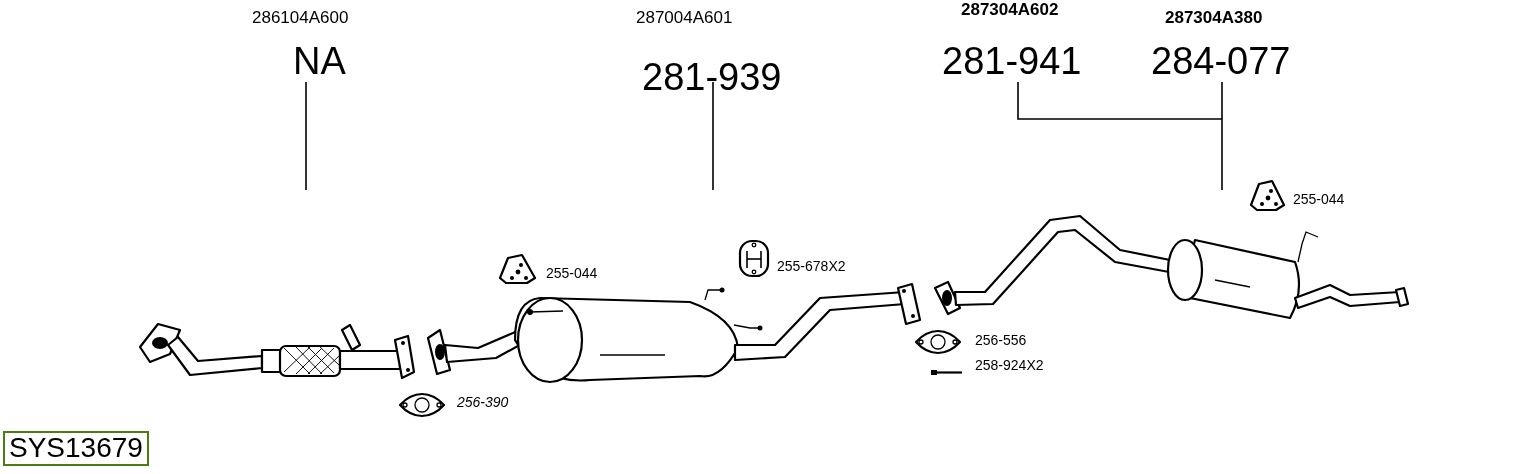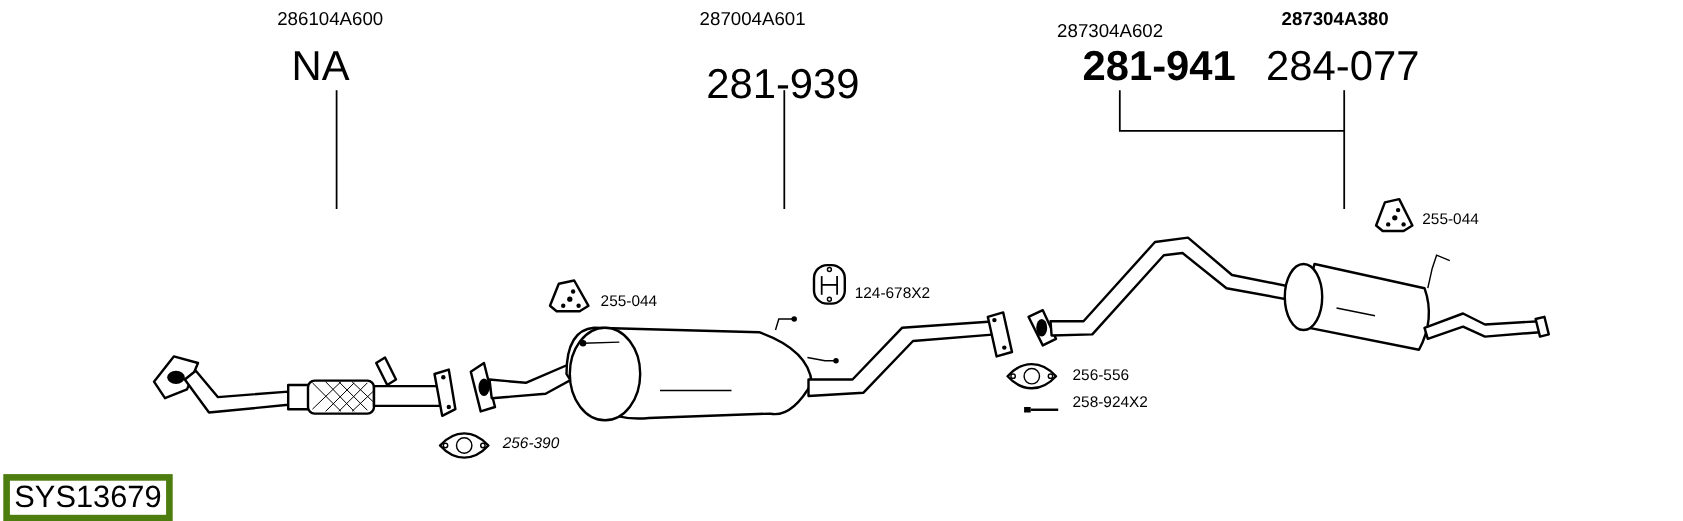--- a/index.html
+++ b/index.html
@@ -2,41 +2,41 @@
 <html><head>
   <meta charset="utf-8">
   <style>
     html, body { margin: 0; padding: 0; background: #ffffff; }
     body { width: 1530px; height: 474px; position: relative; overflow: hidden;
            font-family: "Liberation Sans", "DejaVu Sans", sans-serif; color: #000; }
     .abs { position: absolute; white-space: nowrap; }
     .oem { font-size: 17px; text-align: center; }
     .big { font-size: 38px; line-height: 1; }
     .lbl { font-size: 14px; line-height: 1; }
-    .sys { font-size: 28px; line-height: 1; border: 6px solid #4d7c0f; padding: 1px 4px 2px 4px; }
+    .sys { font-size: 28px; line-height: 1; border: 2px solid #4d7c0f; padding: 1px 4px 2px 4px; }
     svg.draw { position: absolute; left: 0; top: 0; }
     .ln { stroke: #000; stroke-width: 1.6; fill: none; }
     .pipe { stroke: #000; stroke-width: 2.2; fill: #fff; stroke-linejoin: round; stroke-linecap: round; }
     .thin { stroke: #000; stroke-width: 1.3; fill: none; }
   </style>
 </head>
 <body>
 
 <div class="abs oem" style="left:252px; top:8px;">286104A600</div>
 <div class="abs oem" style="left:636px; top:8px;">287004A601</div>
-<div class="abs oem" style="left:961px; top:19px;">287304A602</div>
+<div class="abs oem" style="left:961px; top:0;font-weight:bold;">287304A602</div>
 <div class="abs oem" style="left:1165px; top:8px;font-weight:bold;">287304A380</div>
 
-<div class="abs big" style="left:265px; top:42px;">NA</div>
+<div class="abs big" style="left:293px; top:42px;">NA</div>
 <div class="abs big" style="left:642px; top:42px;margin-top:16px;">281-939</div>
-<div class="abs big" style="left:984px; top:42px;font-weight:bold;">281-941</div>
+<div class="abs big" style="left:942px; top:42px;">281-941</div>
 <div class="abs big" style="left:1151px; top:42px;">284-077</div>
 
 <div class="abs lbl" style="left:546px; top:266px;">255-044</div>
-<div class="abs lbl" style="left:777px; top:259px;">124-678X2</div>
+<div class="abs lbl" style="left:777px; top:259px;">255-678X2</div>
 <div class="abs lbl" style="left:1293px; top:192px;">255-044</div>
 <div class="abs lbl" style="left:457px; top:395px;font-style:italic;">256-390</div>
 <div class="abs lbl" style="left:975px; top:333px;">256-556</div>
 <div class="abs lbl" style="left:975px; top:358px;">258-924X2</div>
 
 <div class="abs sys" style="left:3px; top:431px;">SYS13679</div>
 
 <svg class="draw" width="1530" height="474" viewBox="0 0 1530 474">
 
   <g>

